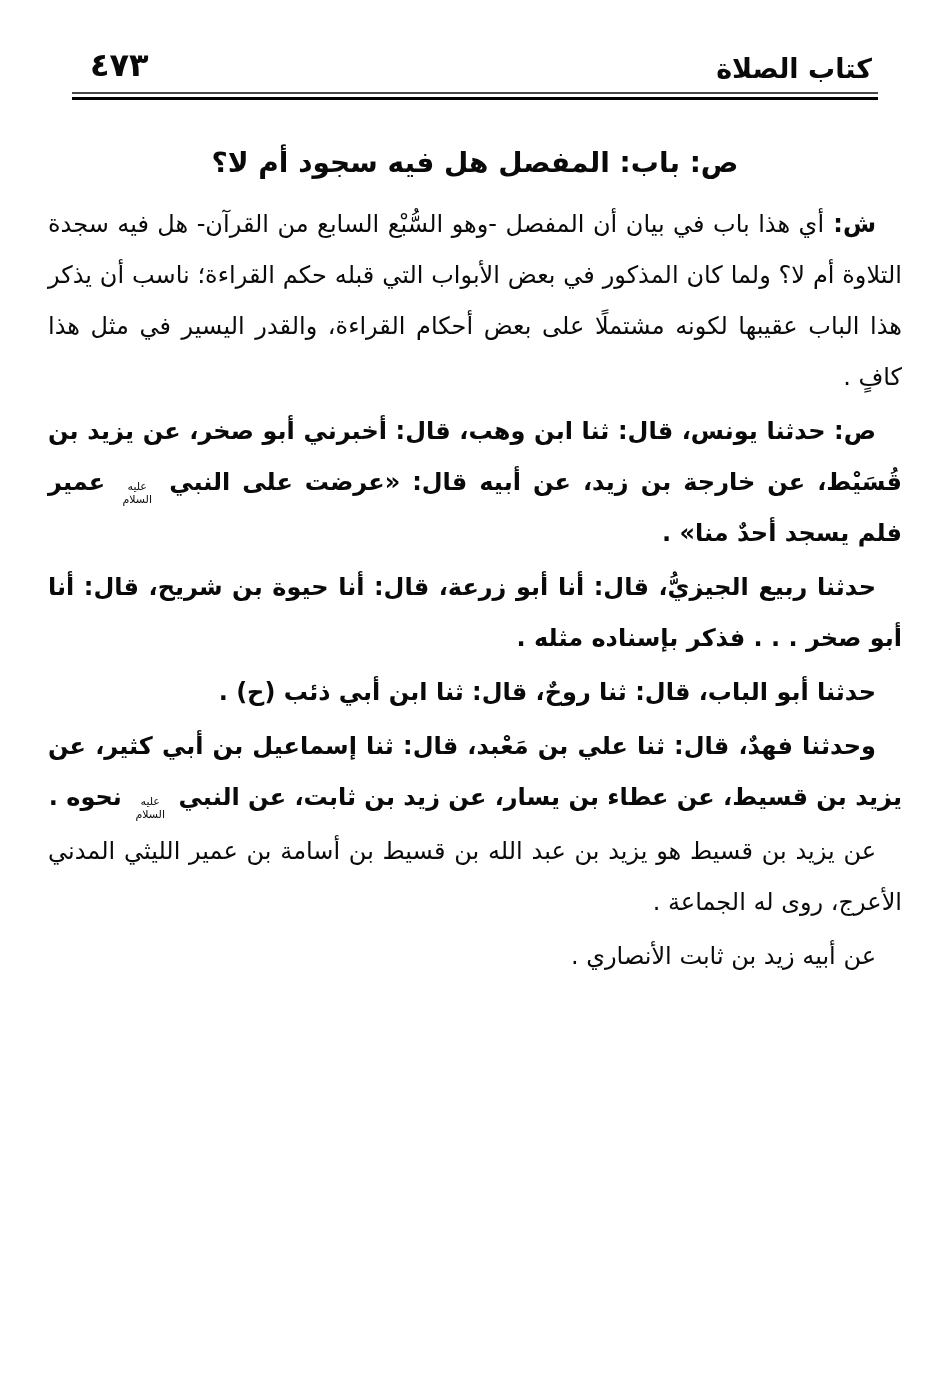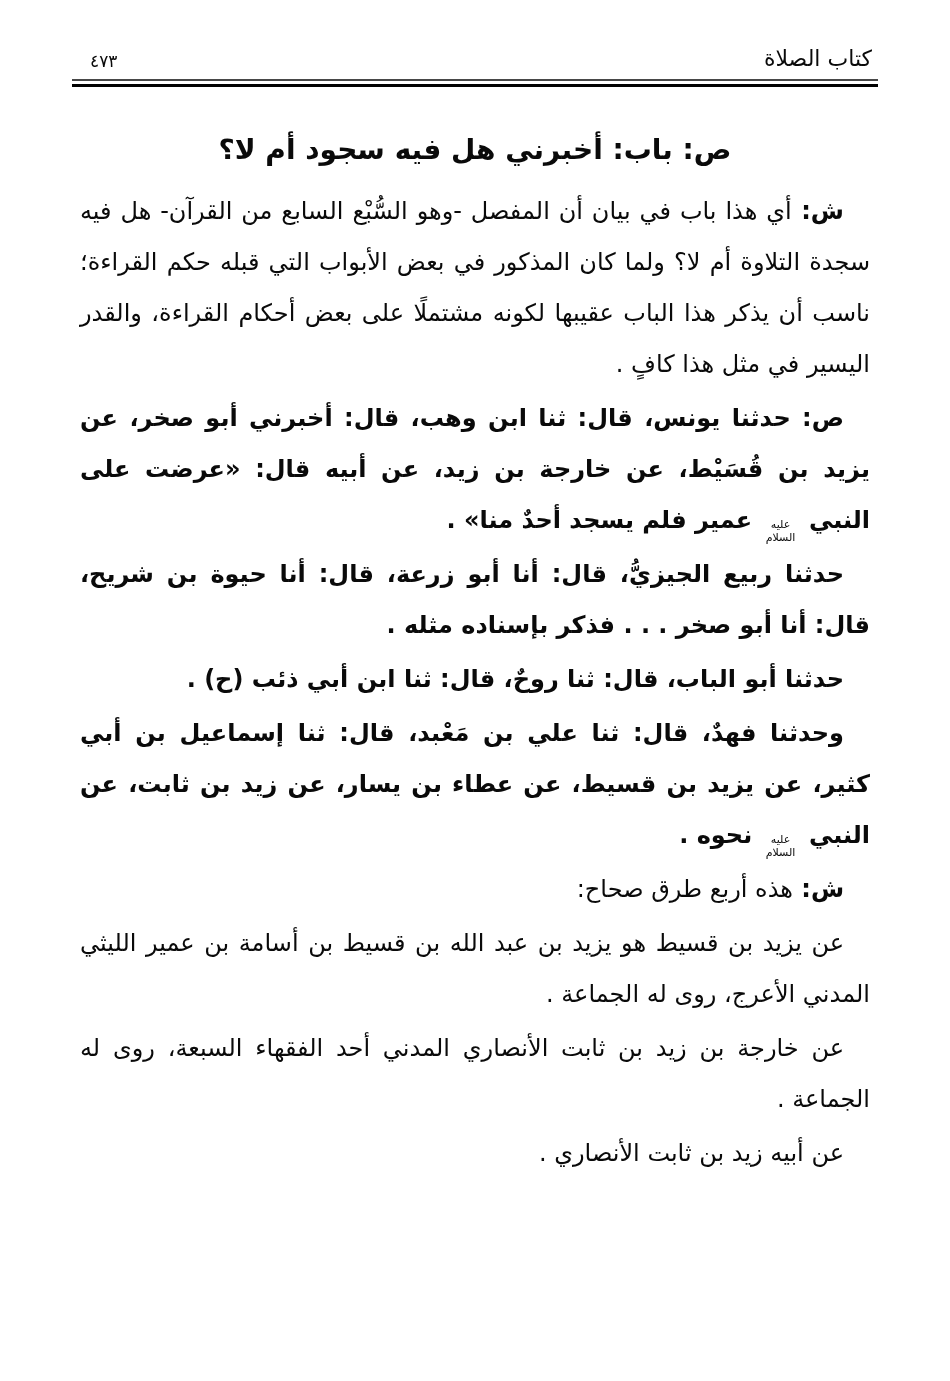--- a/index.html
+++ b/index.html
@@ -16,44 +16,44 @@
   }
   
   .header {
     display: flex;
     justify-content: space-between;
     align-items: flex-end;
     padding: 46px 78px 8px 90px;
     direction: rtl;
   }
   .book-title {
-    font-size: 22px;
-    font-weight: normal;
+    font-size: 27px;
+    font-weight: bold;
     letter-spacing: 0;
   }
   .page-number {
-    font-size: 17px;
-    font-weight: normal;
+    font-size: 32px;
+    font-weight: bold;
   }
   .header-rule { margin: 0 72px; }
   .header-rule .rule-top    { border-top: 2px solid #474747; }
   .header-rule .rule-bottom { border-top: 3.5px solid #000;  margin-top: 2.5px; }
 
   
   .chapter-heading {
     margin: 44px 80px 18px;
     text-align: center;
     font-size: 28px;
     font-weight: bold;
     line-height: 1.35;
   }
 
   
   .content {
-    padding: 0 80px;
+    padding: 0 48px;
     direction: rtl;
     text-align: justify;
     font-size: 24px;
     line-height: 51px;
   }
   .para {
     margin: 0 0 3px 0;
     text-indent: 26px; 
   }
   .para.bold { font-weight: bold; }
@@ -78,27 +78,25 @@
   <div class="header">
     <span class="book-title">كتاب الصلاة</span>
     <span class="page-number">٤٧٣</span>
   </div>
 
   <div class="header-rule">
     <div class="rule-top"></div>
     <div class="rule-bottom"></div>
   </div>
 
-  <h1 class="chapter-heading">ص: باب: أخبرني هل فيه سجود أم لا؟</h1>
+  <h1 class="chapter-heading">ص: باب: المفصل هل فيه سجود أم لا؟</h1>
 
   <div class="content">
       <p class="para"><span class="lead-bold">ش: </span><span>أي هذا باب في بيان أن المفصل -وهو السُّبْع السابع من القرآن- هل فيه سجدة التلاوة أم لا؟ ولما كان المذكور في بعض الأبواب التي قبله حكم القراءة؛ ناسب أن يذكر هذا الباب عقيبها لكونه مشتملًا على بعض أحكام القراءة، والقدر اليسير في مثل هذا كافٍ .</span></p>
       <p class="para bold"><span class="lead-bold">ص: </span><span>حدثنا يونس، قال: ثنا ابن وهب، قال: أخبرني أبو صخر، عن يزيد بن قُسَيْط، عن خارجة بن زيد، عن أبيه قال: «عرضت على النبي </span><span class="honorific">عليه السلام</span><span> عمير فلم يسجد أحدٌ منا» .</span></p>
       <p class="para bold"><span>حدثنا ربيع الجيزيُّ، قال: أنا أبو زرعة، قال: أنا حيوة بن شريح، قال: أنا أبو صخر . . . فذكر بإسناده مثله .</span></p>
       <p class="para bold"><span>حدثنا أبو الباب، قال: ثنا روحٌ، قال: ثنا ابن أبي ذئب (ح) .</span></p>
       <p class="para bold"><span>وحدثنا فهدٌ، قال: ثنا علي بن مَعْبد، قال: ثنا إسماعيل بن أبي كثير، عن يزيد بن قسيط، عن عطاء بن يسار، عن زيد بن ثابت، عن النبي </span><span class="honorific">عليه السلام</span><span> نحوه .</span></p>
-      <p class="para"><span class="lead-bold">ش: </span><span>هذه أربع طرق صحاح:</span></p>
       <p class="para"><span>عن يزيد بن قسيط هو يزيد بن عبد الله بن قسيط بن أسامة بن عمير الليثي المدني الأعرج، روى له الجماعة .</span></p>
-      <p class="para"><span>عن خارجة بن زيد بن ثابت الأنصاري المدني أحد الفقهاء السبعة، روى له الجماعة .</span></p>
       <p class="para"><span>عن أبيه زيد بن ثابت الأنصاري .</span></p>
     </div>
 
 </div>
 
 </body></html>

